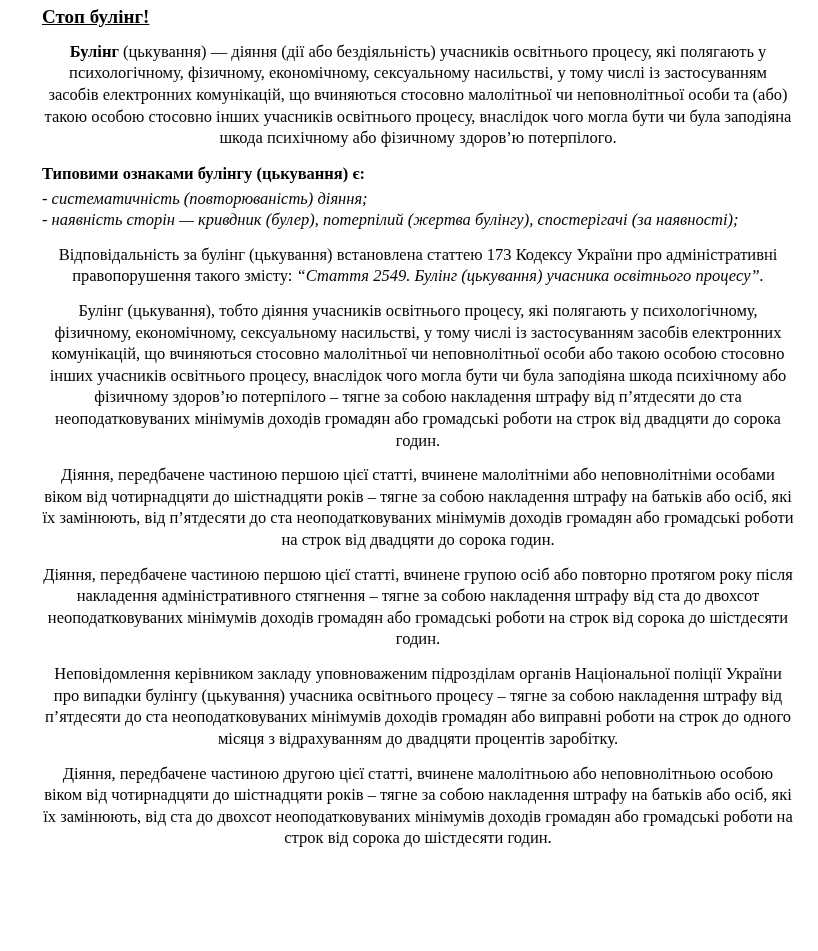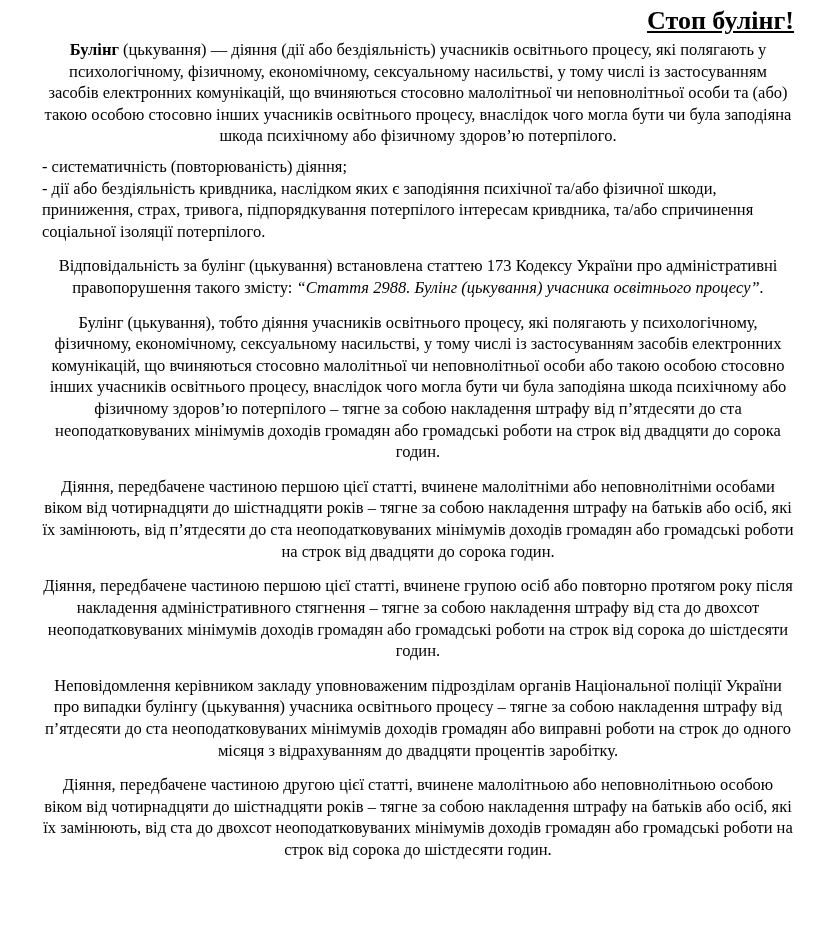--- a/index.html
+++ b/index.html
@@ -8,67 +8,67 @@
     background: #ffffff;
     font-family: "Liberation Serif", "DejaVu Serif", serif;
     color: #000000;
   }
   .page {
     width: 818px;
     min-height: 951px;
     padding: 6px 24px 10px 42px;
   }
   .title {
-    font-size: 26px;
+    font-size: 19px;
     font-weight: bold;
     text-decoration: underline;
     line-height: 1.15;
-    margin-bottom: 3px;
-    text-align: right;
+    margin-bottom: 13px;
   }
   .para {
     font-size: 16.5px;
     line-height: 1.31;
     text-align: center;
   }
   .para + .para-gap, .para-gap { margin-top: 13px; }
   .bold { font-weight: bold; }
   .subheading {
     font-size: 16.5px;
     line-height: 1.31;
     font-weight: bold;
   }
   .subheading.gap-above { margin-top: 14px; }
-  .signs-list { margin-top: 9px; }
+  .signs-list { margin-top: 3px; font-style: italic; }
   .signs-list .item {
     font-size: 16.5px;
     line-height: 1.31;
   }
   .law-quote { font-style: italic; }
 </style>
 </head>
 <body>
 
 <div class="page">
 
   <h1 class="title">Стоп булінг!</h1>
 
   <p class="para">
     <span class="bold">Булінг</span><span> (цькування) — діяння (дії або бездіяльність) учасників освітнього процесу, які полягають у психологічному, фізичному, економічному, сексуальному насильстві, у тому числі із застосуванням засобів електронних комунікацій, що вчиняються стосовно малолітньої чи неповнолітньої особи та (або) такою особою стосовно інших учасників освітнього процесу, внаслідок чого могла бути чи була заподіяна шкода психічному або фізичному здоров’ю потерпілого.</span>
   </p>
 
+  <h2 class="subheading gap-above">Типовими ознаками булінгу (цькування) є:</h2>
 
   <div class="signs-list">
     <p class="item">- систематичність (повторюваність) діяння;</p>
-    <p class="item">- дії або бездіяльність кривдника, наслідком яких є заподіяння психічної та/або фізичної шкоди, приниження, страх, тривога, підпорядкування потерпілого інтересам кривдника, та/або спричинення соціальної ізоляції потерпілого.</p>
+    <p class="item">- наявність сторін — кривдник (булер), потерпілий (жертва булінгу), спостерігачі (за наявності);</p>
   </div>
 
 
   <p class="para para-gap">
-    <span>Відповідальність за булінг (цькування) встановлена статтею 173 Кодексу України про адміністративні правопорушення такого змісту: </span><span class="law-quote">“Стаття 2988. Булінг (цькування) учасника освітнього процесу”.</span>
+    <span>Відповідальність за булінг (цькування) встановлена статтею 173 Кодексу України про адміністративні правопорушення такого змісту: </span><span class="law-quote">“Стаття 2549. Булінг (цькування) учасника освітнього процесу”.</span>
   </p>
 
   <p class="para para-gap">Булінг (цькування), тобто діяння учасників освітнього процесу, які полягають у психологічному, фізичному, економічному, сексуальному насильстві, у тому числі із застосуванням засобів електронних комунікацій, що вчиняються стосовно малолітньої чи неповнолітньої особи або такою особою стосовно інших учасників освітнього процесу, внаслідок чого могла бути чи була заподіяна шкода психічному або фізичному здоров’ю потерпілого – тягне за собою накладення штрафу від п’ятдесяти до ста неоподатковуваних мінімумів доходів громадян або громадські роботи на строк від двадцяти до сорока годин.</p>
 
   <p class="para para-gap">Діяння, передбачене частиною першою цієї статті, вчинене малолітніми або неповнолітніми особами віком від чотирнадцяти до шістнадцяти років – тягне за собою накладення штрафу на батьків або осіб, які їх замінюють, від п’ятдесяти до ста неоподатковуваних мінімумів доходів громадян або громадські роботи на строк від двадцяти до сорока годин.</p>
 
   <p class="para para-gap">Діяння, передбачене частиною першою цієї статті, вчинене групою осіб або повторно протягом року після накладення адміністративного стягнення – тягне за собою накладення штрафу від ста до двохсот неоподатковуваних мінімумів доходів громадян або громадські роботи на строк від сорока до шістдесяти годин.</p>
 
   <p class="para para-gap">Неповідомлення керівником закладу уповноваженим підрозділам органів Національної поліції України про випадки булінгу (цькування) учасника освітнього процесу – тягне за собою накладення штрафу від п’ятдесяти до ста неоподатковуваних мінімумів доходів громадян або виправні роботи на строк до одного місяця з відрахуванням до двадцяти процентів заробітку.</p>
 

